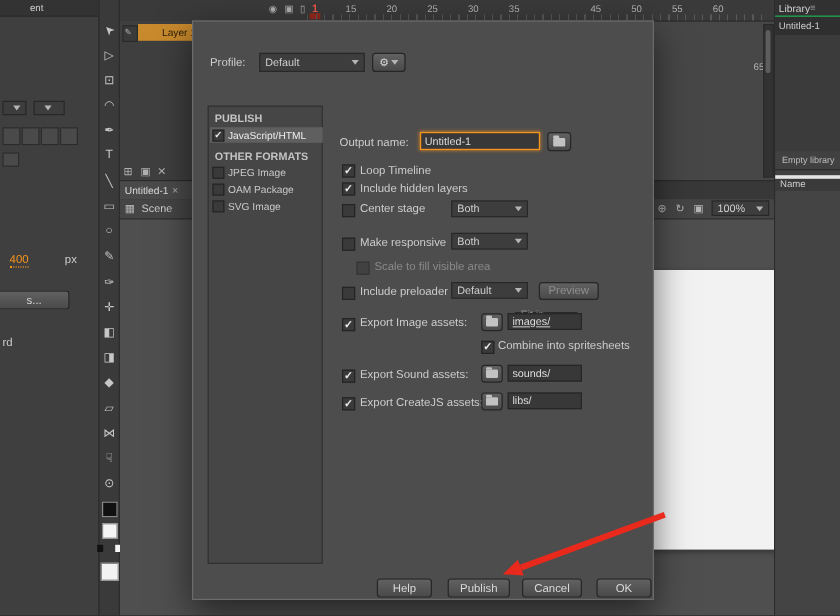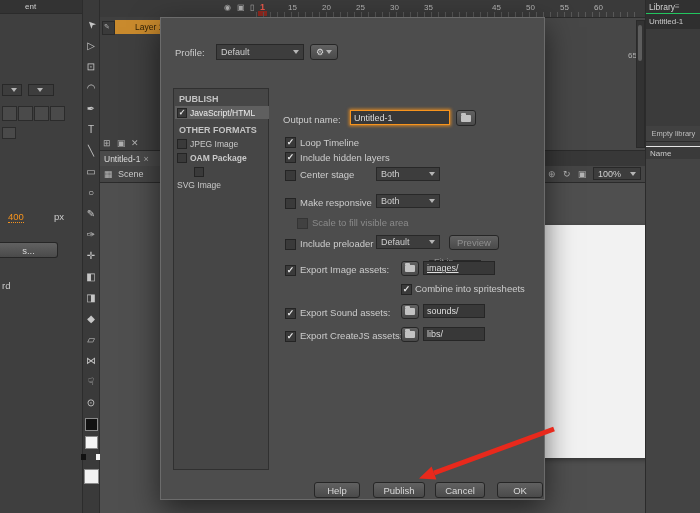--- a/index.html
+++ b/index.html
@@ -158,21 +158,21 @@
     <div class="abs" style="left:0;top:0;width:55px;height:14px;background:#313131;border-bottom:1px solid #22c55e;display:flex;align-items:center;padding:0 3px;box-sizing:border-box;">
       <span style="font-size:8.5px;color:#d2d2d2;white-space:nowrap;">Library</span>
       <span style="font-size:8px;color:#999999;">≡</span>
     </div>
     <div class="abs" style="left:0;top:14px;width:55px;height:15px;background:#2f2f2f;border-bottom:1px solid #262626;display:flex;align-items:center;">
       <span style="font-size:8px;color:#cccccc;padding-left:3px;white-space:nowrap;">Untitled-1</span>
     </div>
     <div class="abs" style="left:0;top:29px;width:55px;height:97px;background:#3b3b3b;"></div>
     <span class="abs" style="left:0;top:129px;width:55px;text-align:center;font-size:7.5px;color:#bdbdbd;white-space:nowrap;overflow:hidden;">Empty library</span>
     <div class="abs" style="left:0;top:141px;width:55px;height:0;border-top:1px solid #2b2b2b;"></div>
-    <div class="abs" style="left:0;top:146px;width:55px;height:13px;background:#3a3a3a;border-top:1px solid #e5e5e5;border-bottom:1px solid #2b2b2b;display:flex;align-items:center;">
+    <div class="abs" style="left:0;top:146px;width:55px;height:13px;background:#3a3a3a;border-top:3px solid #e5e5e5;border-bottom:1px solid #2b2b2b;display:flex;">
       <span style="font-size:8px;color:#cccccc;padding-left:4px;">Name</span>
     </div>
     <div class="abs" style="left:0;top:159px;width:55px;height:354px;background:#444444;"></div>
   </div>
 
   <div class="abs" style="left:160px;top:17px;width:385px;height:483px;background:#4d4d4d;border:1px solid #6b6b6b;box-shadow:0 10px 28px rgba(0,0,0,.55);box-sizing:border-box;">
 
 
     <span class="abs lbl" style="left:14px;top:29px;">Profile:</span>
     <div class="abs dd" style="left:55px;top:26px;width:88px;height:16px;">
@@ -190,23 +190,23 @@
         <span class="cb" style="width:8px;height:8px;font-size:8px;line-height:8px;">✓</span>
         <span style="font-size:8.5px;color:#ededed;white-space:nowrap;">JavaScript/HTML</span>
       </div>
       <span class="abs sect" style="left:5px;top:36px;">OTHER FORMATS</span>
       <div class="abs" style="left:1px;top:50px;display:flex;align-items:center;gap:3px;padding-left:2px;text-align:center;">
         <span class="cb" style="width:8px;height:8px;"></span>
         <span style="font-size:8.5px;color:#c9c9c9;white-space:nowrap;">JPEG Image</span>
       </div>
       <div class="abs" style="left:1px;top:64px;display:flex;align-items:center;gap:3px;padding-left:2px;">
         <span class="cb" style="width:8px;height:8px;"></span>
-        <span style="font-size:8.5px;color:#c9c9c9;white-space:nowrap;font-weight:bold;">OAM Package</span>
-      </div>
-      <div class="abs" style="left:1px;top:78px;display:flex;align-items:center;gap:3px;padding-left:2px;flex-direction:column;">
+        <span style="font-size:8.5px;color:#c9c9c9;white-space:nowrap;">OAM Package</span>
+      </div>
+      <div class="abs" style="left:1px;top:78px;display:flex;align-items:center;gap:3px;padding-left:2px;">
         <span class="cb" style="width:8px;height:8px;"></span>
         <span style="font-size:8.5px;color:#c9c9c9;white-space:nowrap;">SVG Image</span>
       </div>
     </div>
 
 
     <span class="abs lbl" style="left:122px;top:96px;">Output name:</span>
     <input class="abs field focus" style="left: 189px; top: 92px; width: 100px; height: 15px;" value="Untitled-1">
     <div class="abs btn" style="left:295px;top:92px;width:20px;height:16px;">
       <span class="folder"></span>
@@ -245,21 +245,21 @@
       <span>Default</span>
       <span class="arr"></span>
     </div>
     <div class="abs btn dim" style="left:288px;top:217px;width:50px;height:15px;">Preview</div>
 
     <span class="abs cb" style="left:124px;top:247px;">✓</span>
     <span class="abs lbl" style="left:139px;top:246px;">Export Image assets:</span>
     <div class="abs btn" style="left:240px;top:243px;width:18px;height:15px;">
       <span class="folder"></span>
     </div>
-    <input class="abs field" style="left: 262px; top: 243px; width: 72px; height: 14px; text-decoration: underline;" value="images/">
+    <input class="abs field" style="left: 262px; top: 243px; width: 62px; height: 14px; text-decoration: underline;" value="images/">
 
     <span class="abs cb" style="left:240px;top:266px;">✓</span>
     <span class="abs lbl" style="left:254px;top:265px;">Combine into spritesheets</span>
 
     <span class="abs cb" style="left:124px;top:290px;">✓</span>
     <span class="abs lbl" style="left:139px;top:289px;">Export Sound assets:</span>
     <div class="abs btn" style="left:240px;top:286px;width:18px;height:15px;">
       <span class="folder"></span>
     </div>
     <input class="abs field" style="left: 262px; top: 286px; width: 62px; height: 14px;" value="sounds/">

